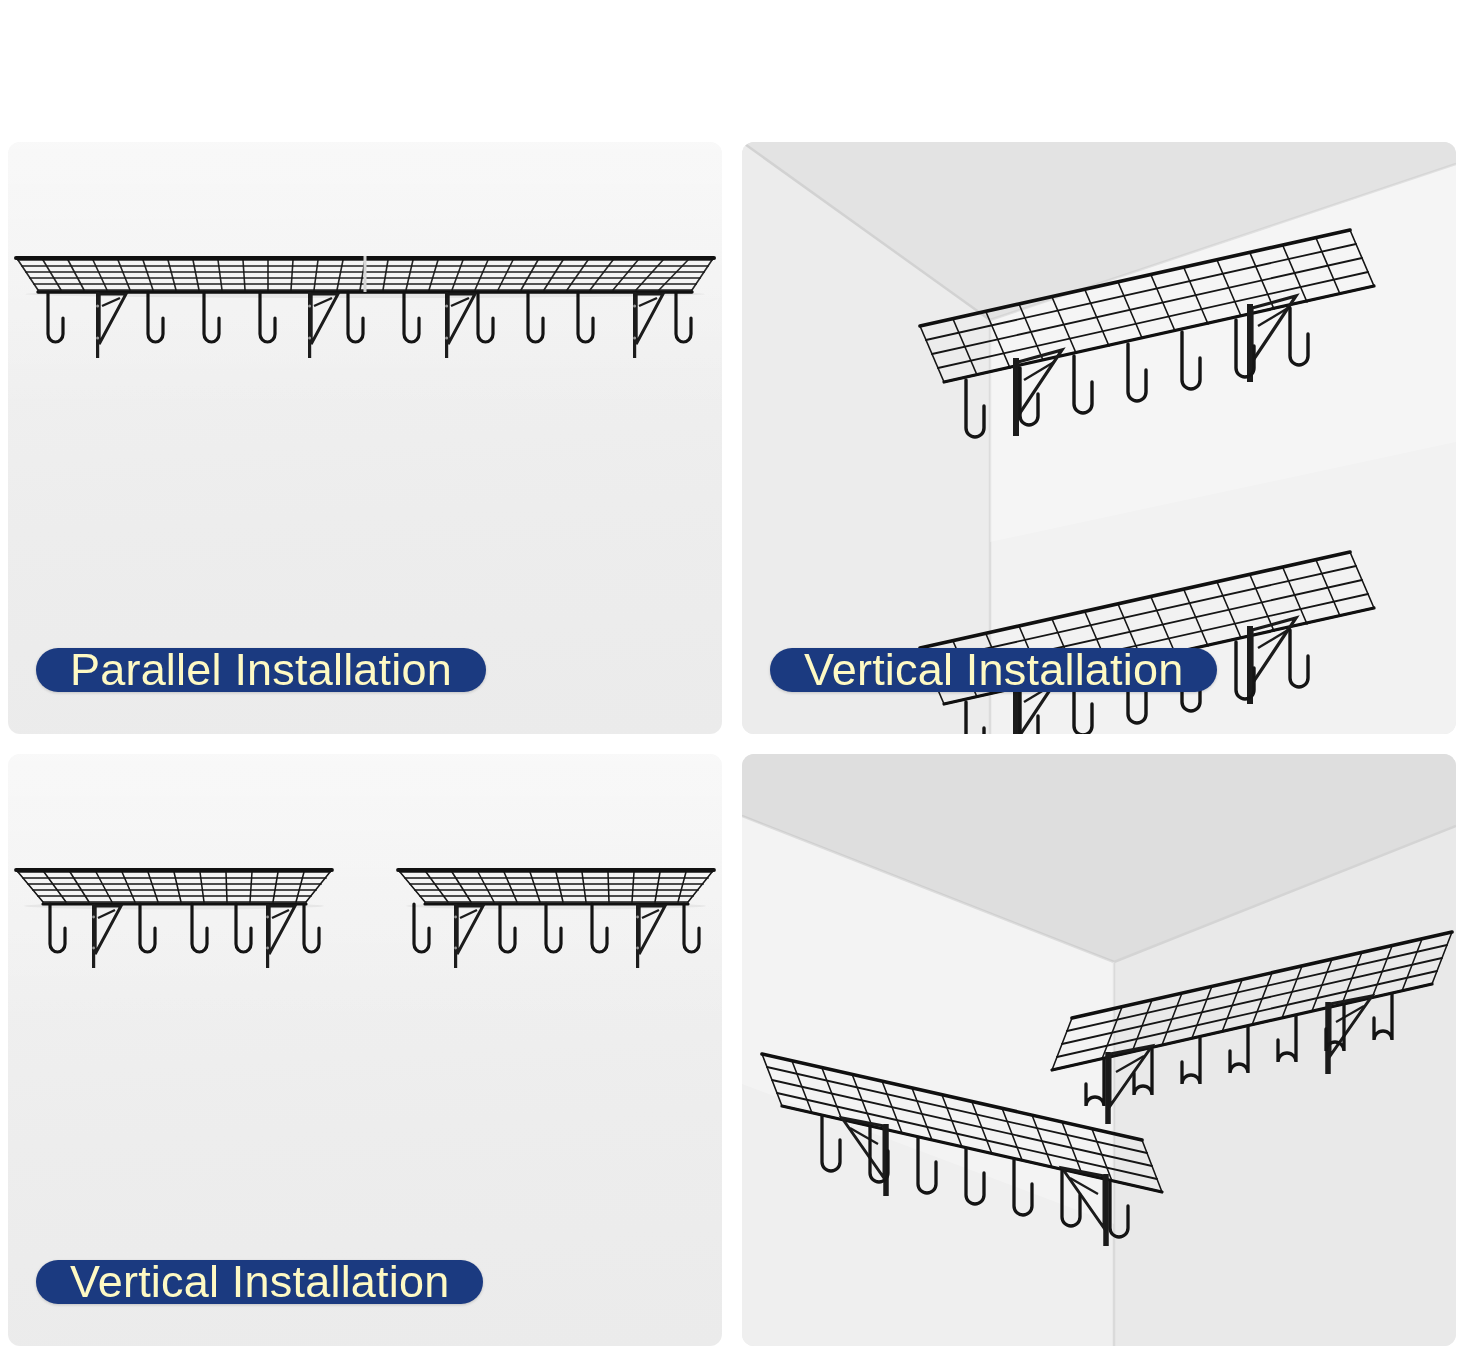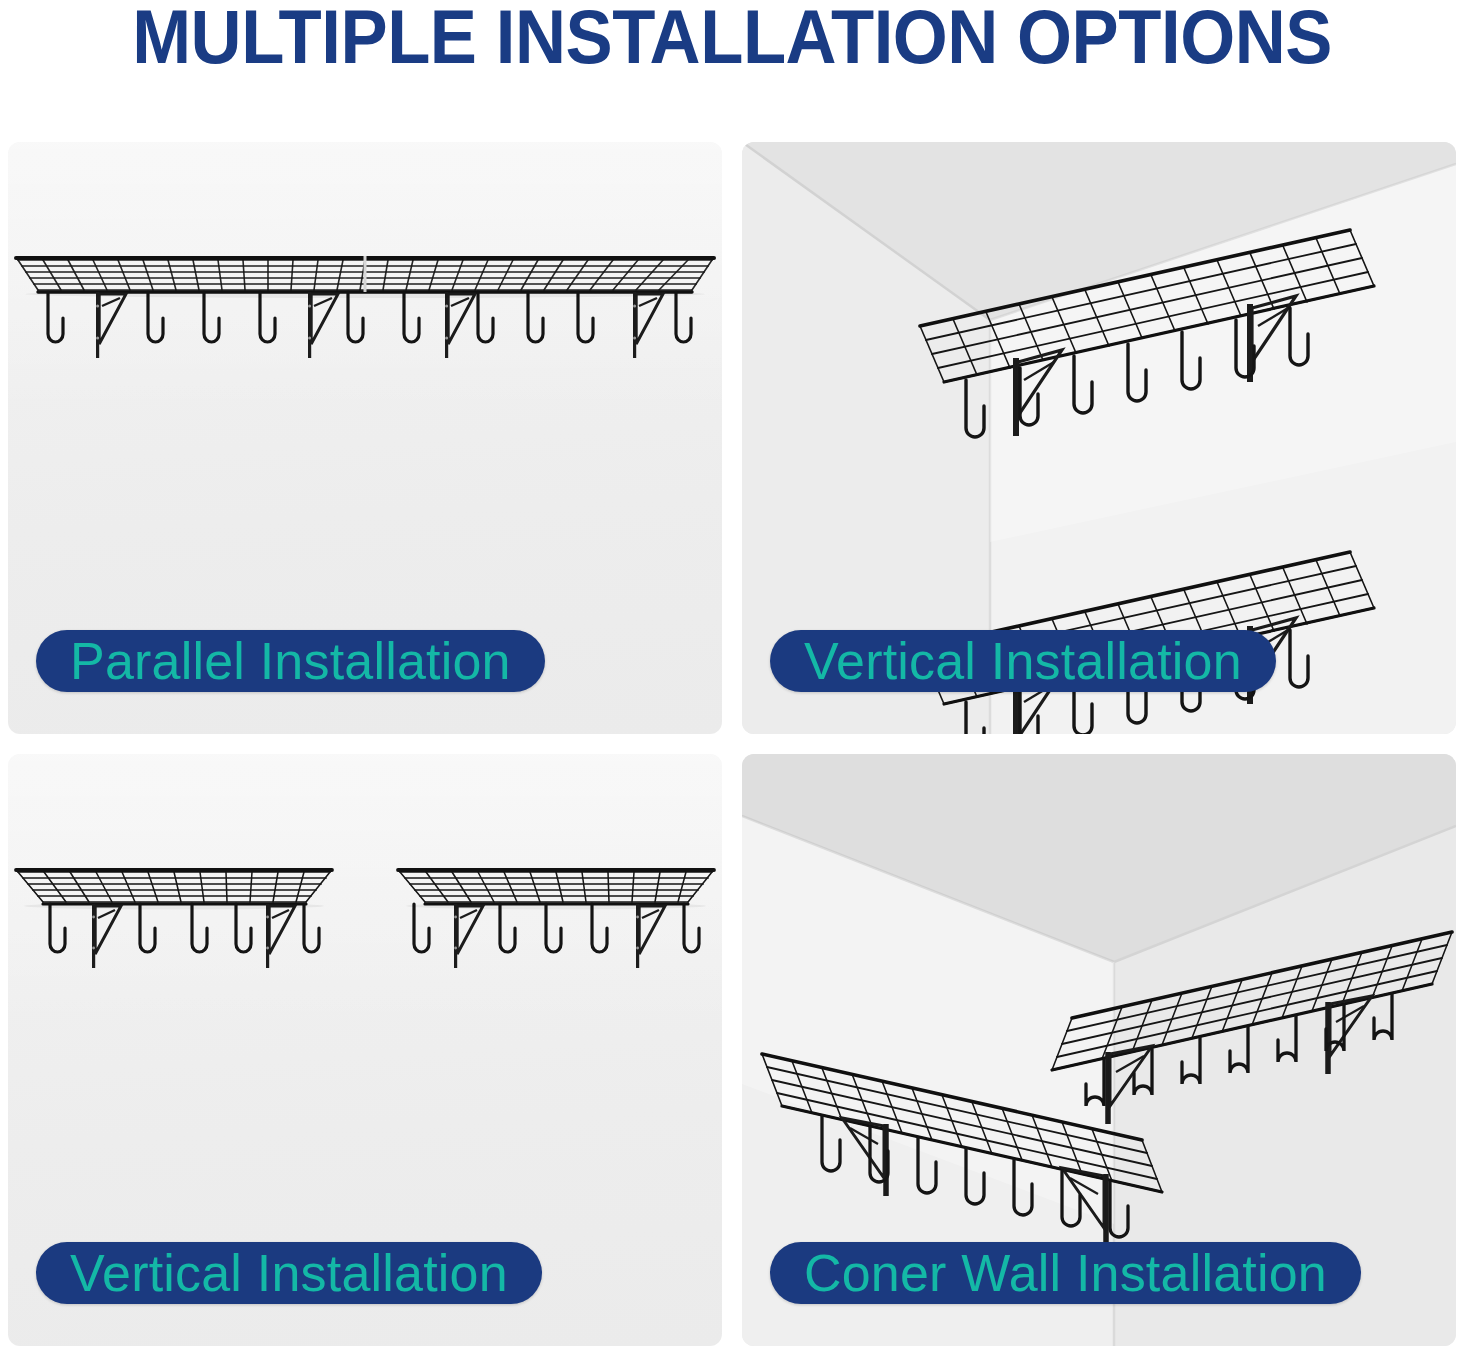--- a/index.html
+++ b/index.html
@@ -82,40 +82,37 @@
   .scene svg { display: block; width: 100%; height: 100%; }
 
   
   .caption {
     position: absolute;
     left: 28px;
     bottom: 42px;
     display: inline-flex;
     align-items: center;
     justify-content: center;
-    height: 62px;
+    height: 44px;
     padding: 0 34px;
     border-radius: 34px;
     background: #1B3A80;
-    color: #14b8a6;
-    font-size: 52px;
+    color: #fef9c3;
+    font-size: 45px;
     font-weight: 400;
     letter-spacing: 0.2px;
     white-space: nowrap;
     box-shadow: 0 1px 3px rgba(0,0,0,0.18);
   }
 </style>
 </head>
 <body>
 
 <div class="page">
 
-  <div class="title-bar">
-    <div class="title">MULTIPLE INSTALLATION OPTIONS</div>
-  </div>
 
   <div class="grid">
 
     <div class="panel flat">
       <div class="scene">
         <svg viewBox="0 0 714 592" preserveAspectRatio="none" aria-hidden="true">
           <defs>
             <g id="hookA">
               <path d="M0,0 L0,42 A7.5,8 0 0 0 15,42 L15,26" fill="none" stroke="#141414" stroke-width="3.2" stroke-linecap="round"></path>
             </g>
@@ -483,17 +480,16 @@
 
           <g transform="translate(310,178)">
               <use href="#shelfRightWall"></use>
             </g>
 
           <g transform="translate(20,300)">
               <use href="#shelfLeftWall"></use>
             </g>
         </svg>
       </div>
-      <div class="caption">Coner Wall Installation</div>
     </div>
 
   </div>
 </div>
 
 </body></html>

